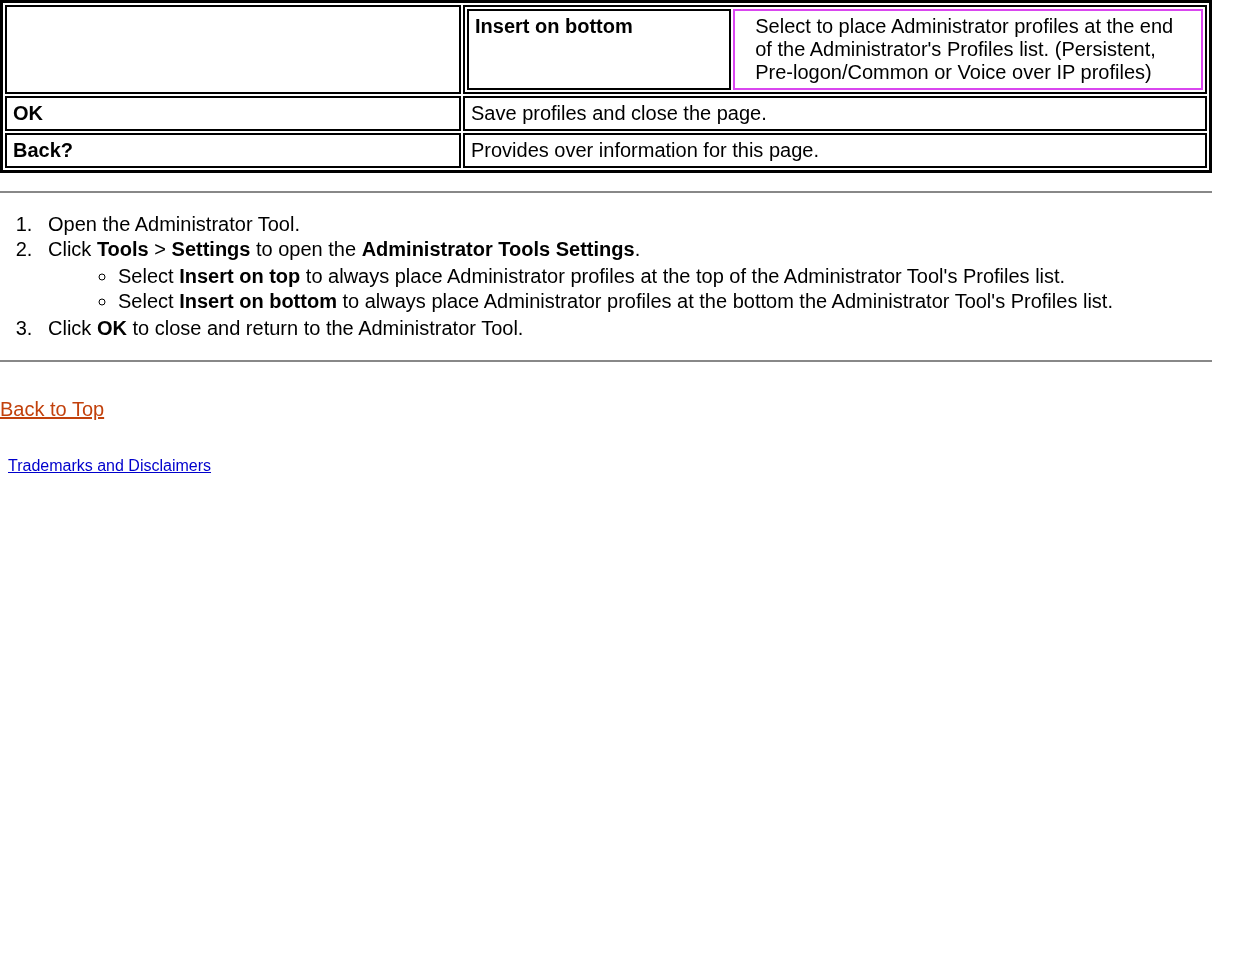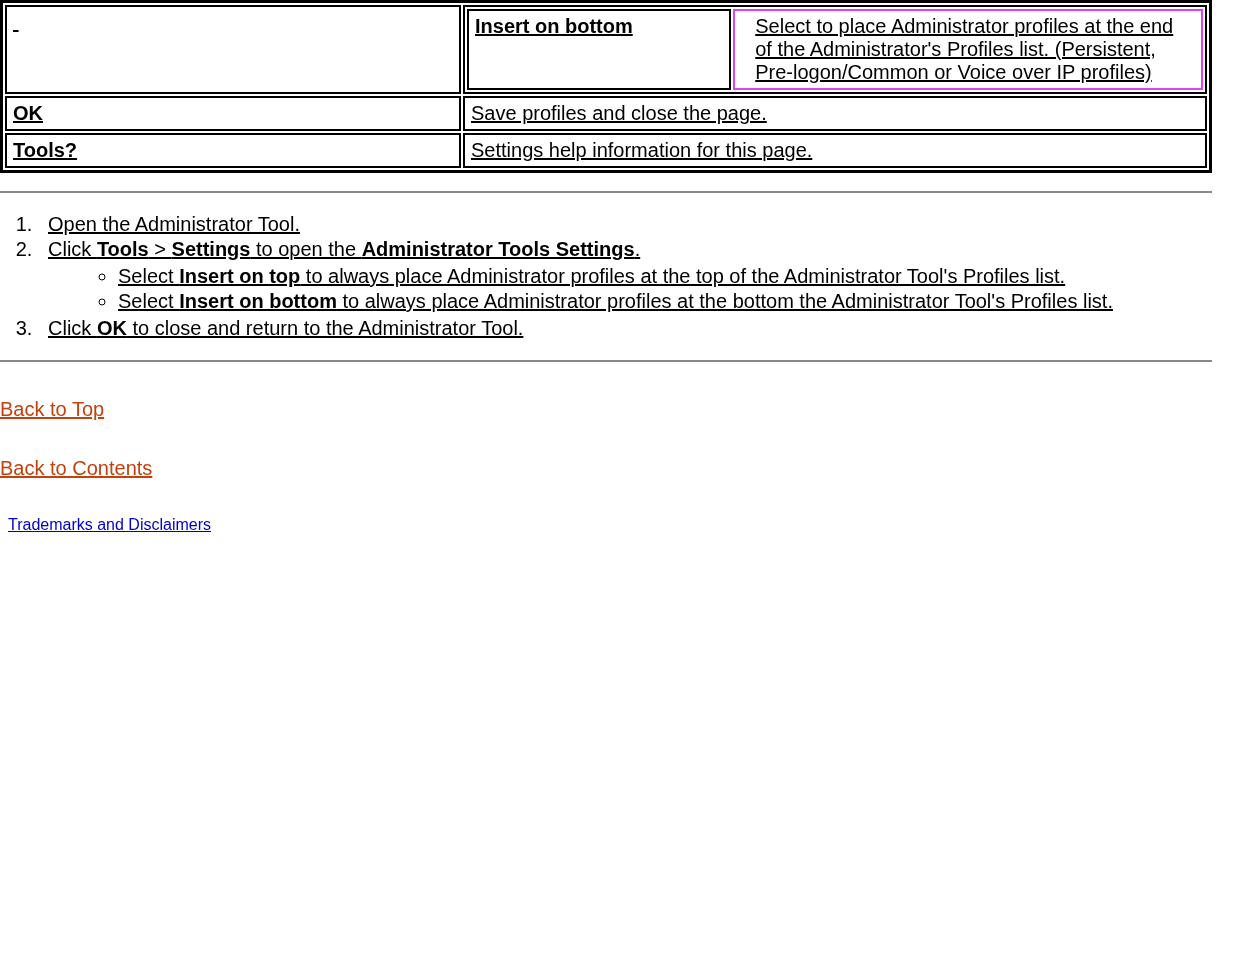--- a/index.html
+++ b/index.html
@@ -66,21 +66,21 @@
     }
     a.small-link {
       color: #0000cc;
       text-decoration: underline;
       display: inline-block;
       margin: 18px 0 6px 0;
       font-size: 16px;
       padding-left: 8px;
     }
     
-    .container { width: 1212px; text-decoration: underline; }
+    .container { width: 1212px; }
   </style>
 </head>
 <body>
 
 <div class="container">
 
   <table class="box-table">
     <tbody>
         <tr>
       <td class="col1">&nbsp;</td>
@@ -97,22 +97,22 @@
           </tr>
         </tbody>
             </table>
       </td>
     </tr>
     <tr>
       <td class="col1"><span class="bold">OK</span></td>
       <td class="col2"><span>Save profiles and close the page.</span></td>
     </tr>
     <tr>
-      <td class="col1"><span class="bold">Tools?</span></td>
-      <td class="col2"><span>Settings help information for this page.</span></td>
+      <td class="col1"><span class="bold">Back?</span></td>
+      <td class="col2"><span>Provides over information for this page.</span></td>
     </tr>
   </tbody>
     </table>
 
   <hr class="rule">
 
 
   <ol>
     <li>
       <span>Open the Administrator Tool.</span>
@@ -132,19 +132,16 @@
       <span>Click </span><span class="bold">OK</span><span> to close and return to the Administrator Tool.</span>
     </li>
   </ol>
 
   <hr class="rule">
 
   <div>
     <a href="#" class="nav-link">Back to Top</a>
   </div>
   <div>
-    <a href="#" class="nav-link">Back to Contents</a>
-  </div>
-  <div>
     <a href="#" class="small-link">Trademarks and Disclaimers</a>
   </div>
 
 </div>
 
 </body></html>

